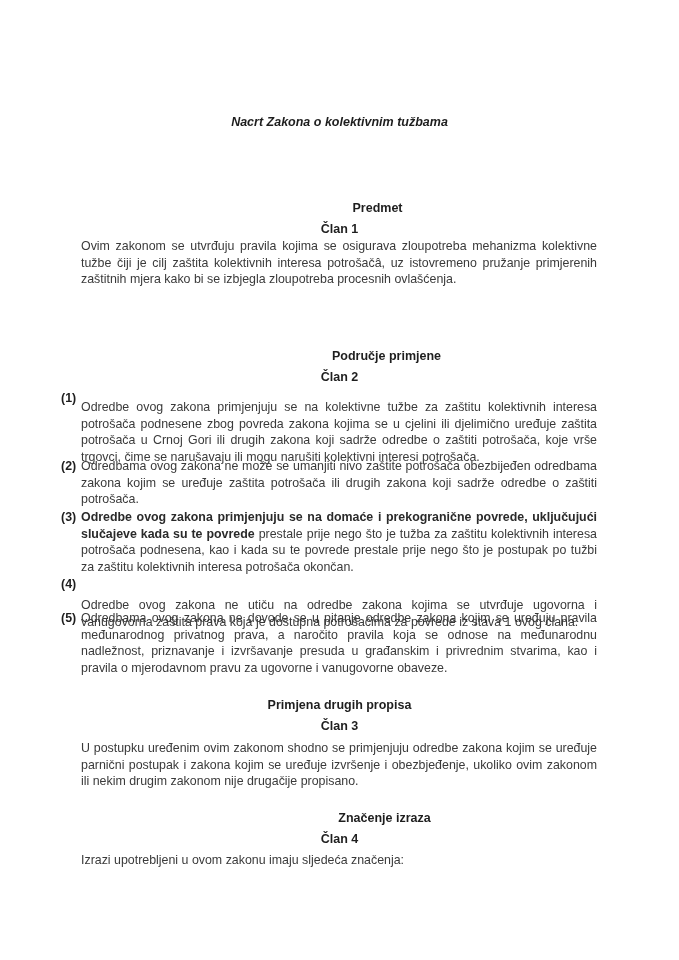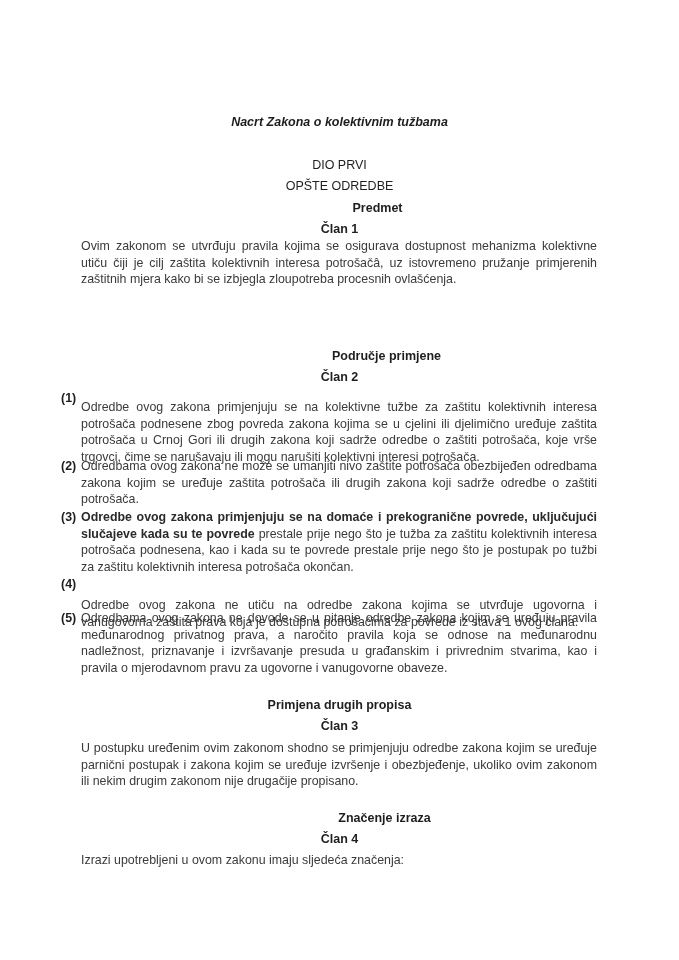--- a/index.html
+++ b/index.html
@@ -13,26 +13,24 @@
           text-align: justify; color: #3a3a3a; }
   .num { position: absolute; left: 61px; font-weight: bold; font-size: 12.4px; line-height: 16.6px; color: #1e1e1e; }
   .bold-lead { font-weight: bold; color: #2a2a2a; }
 </style>
 </head>
 <body>
 
 <div class="page">
 
   <div class="center title" style="top:114px;">Nacrt Zakona o kolektivnim tužbama</div>
-  <div class="center" style="top:157px;">DIO PRVI</div>
-  <div class="center" style="top:178px;">OPŠTE ODREDBE</div>
 
   <div class="center bold" style="top:200px;padding-left:38px;">Predmet</div>
   <div class="center bold" style="top:221px;">Član 1</div>
-  <div class="para" style="top:238px;">Ovim zakonom se utvrđuju pravila kojima se osigurava dostupnost mehanizma kolektivne utiču čiji je cilj zaštita kolektivnih interesa potrošačâ, uz istovremeno pružanje primjerenih zaštitnih mjera kako bi se izbjegla zloupotreba procesnih ovlašćenja.</div>
+  <div class="para" style="top:238px;">Ovim zakonom se utvrđuju pravila kojima se osigurava zloupotreba mehanizma kolektivne tužbe čiji je cilj zaštita kolektivnih interesa potrošačâ, uz istovremeno pružanje primjerenih zaštitnih mjera kako bi se izbjegla zloupotreba procesnih ovlašćenja.</div>
 
   <div class="center bold" style="top:348px;margin-left:47px;">Područje primjene</div>
   <div class="center bold" style="top:369px;">Član 2</div>
 
   <div class="num" style="top:390px;">(1)</div>
   <div class="para" style="top:390px;margin-top:9px;">Odredbe ovog zakona primjenjuju se na kolektivne tužbe za zaštitu kolektivnih interesa potrošača podnesene zbog povreda zakona kojima se u cjelini ili djelimično uređuje zaštita potrošača u Crnoj Gori ili drugih zakona koji sadrže odredbe o zaštiti potrošača, koje vrše trgovci, čime se narušavaju ili mogu narušiti kolektivni interesi potrošača.</div>
 
   <div class="num" style="top:458px;">(2)</div>
   <div class="para" style="top:458px;">Odredbama ovog zakona ne može se umanjiti nivo zaštite potrošača obezbijeđen odredbama zakona kojim se uređuje zaštita potrošača ili drugih zakona koji sadrže odredbe o zaštiti potrošača.</div>
 

